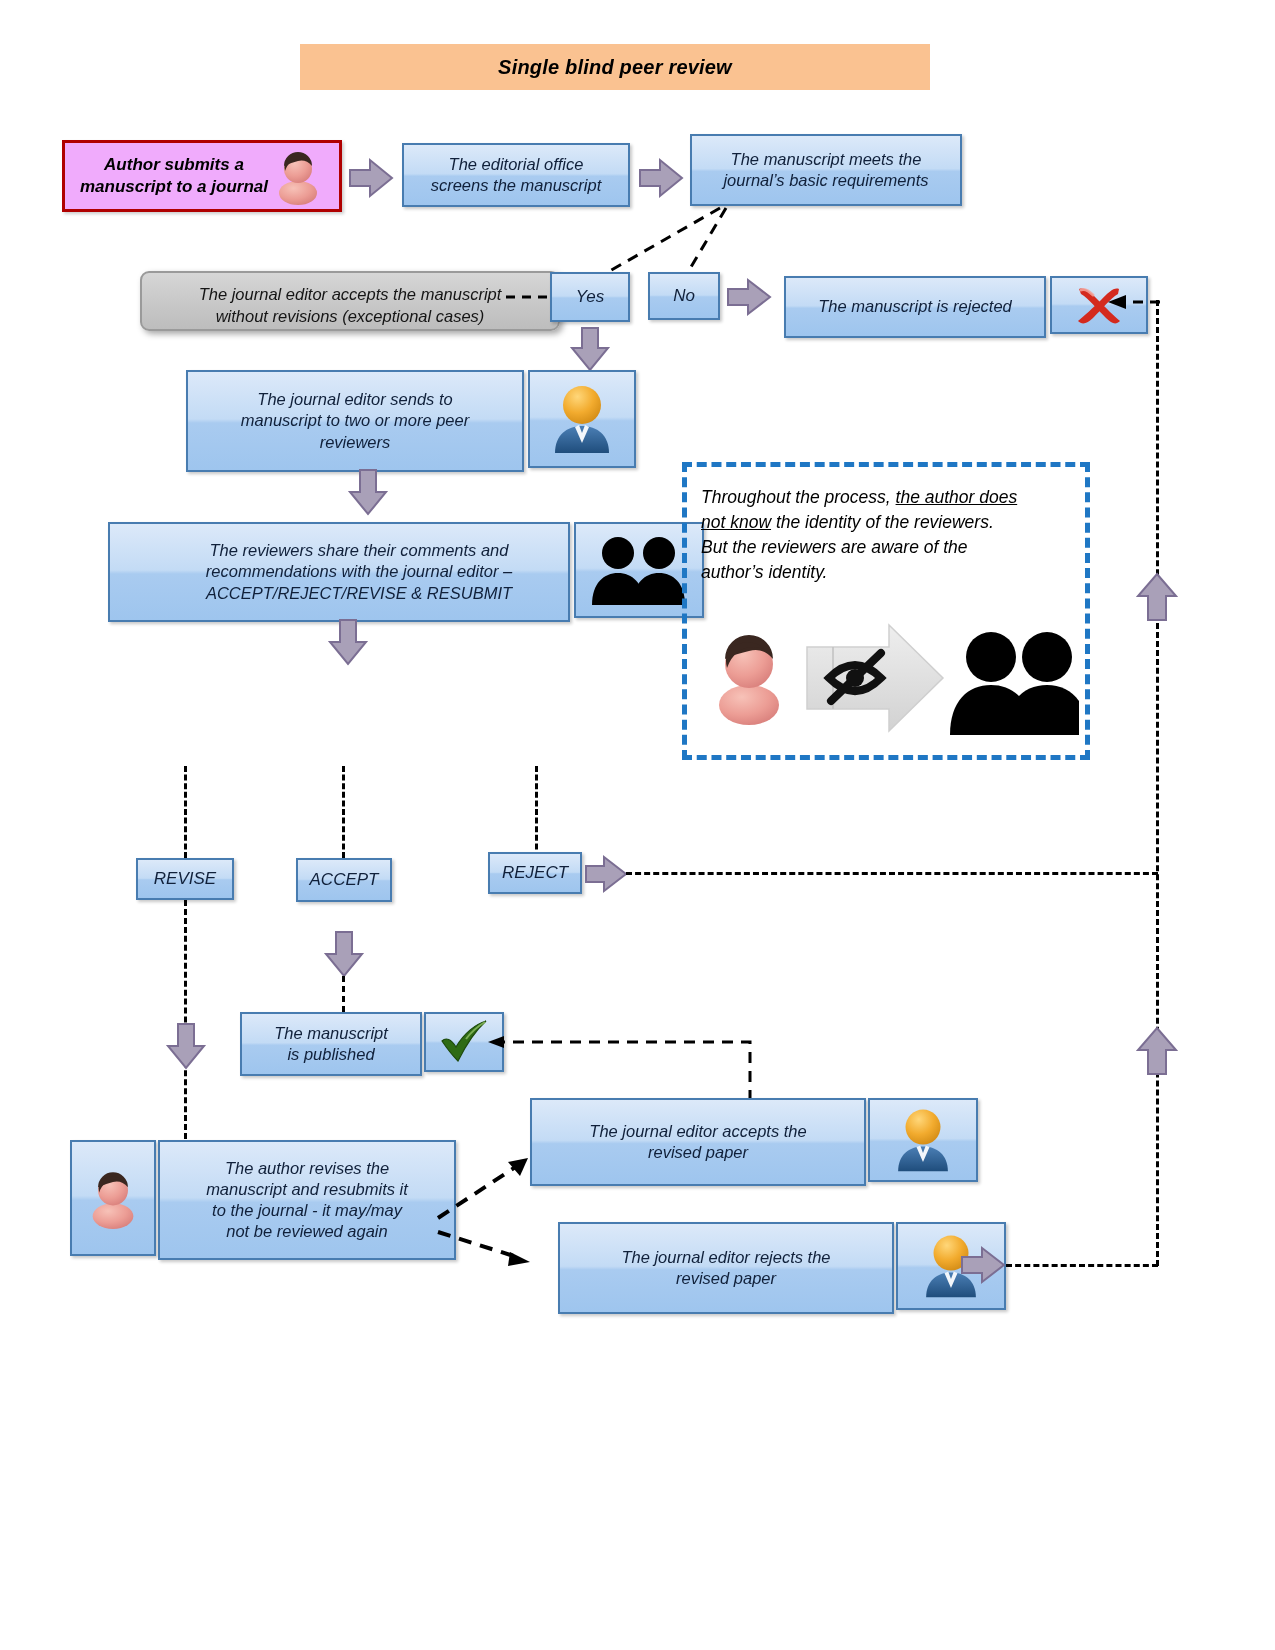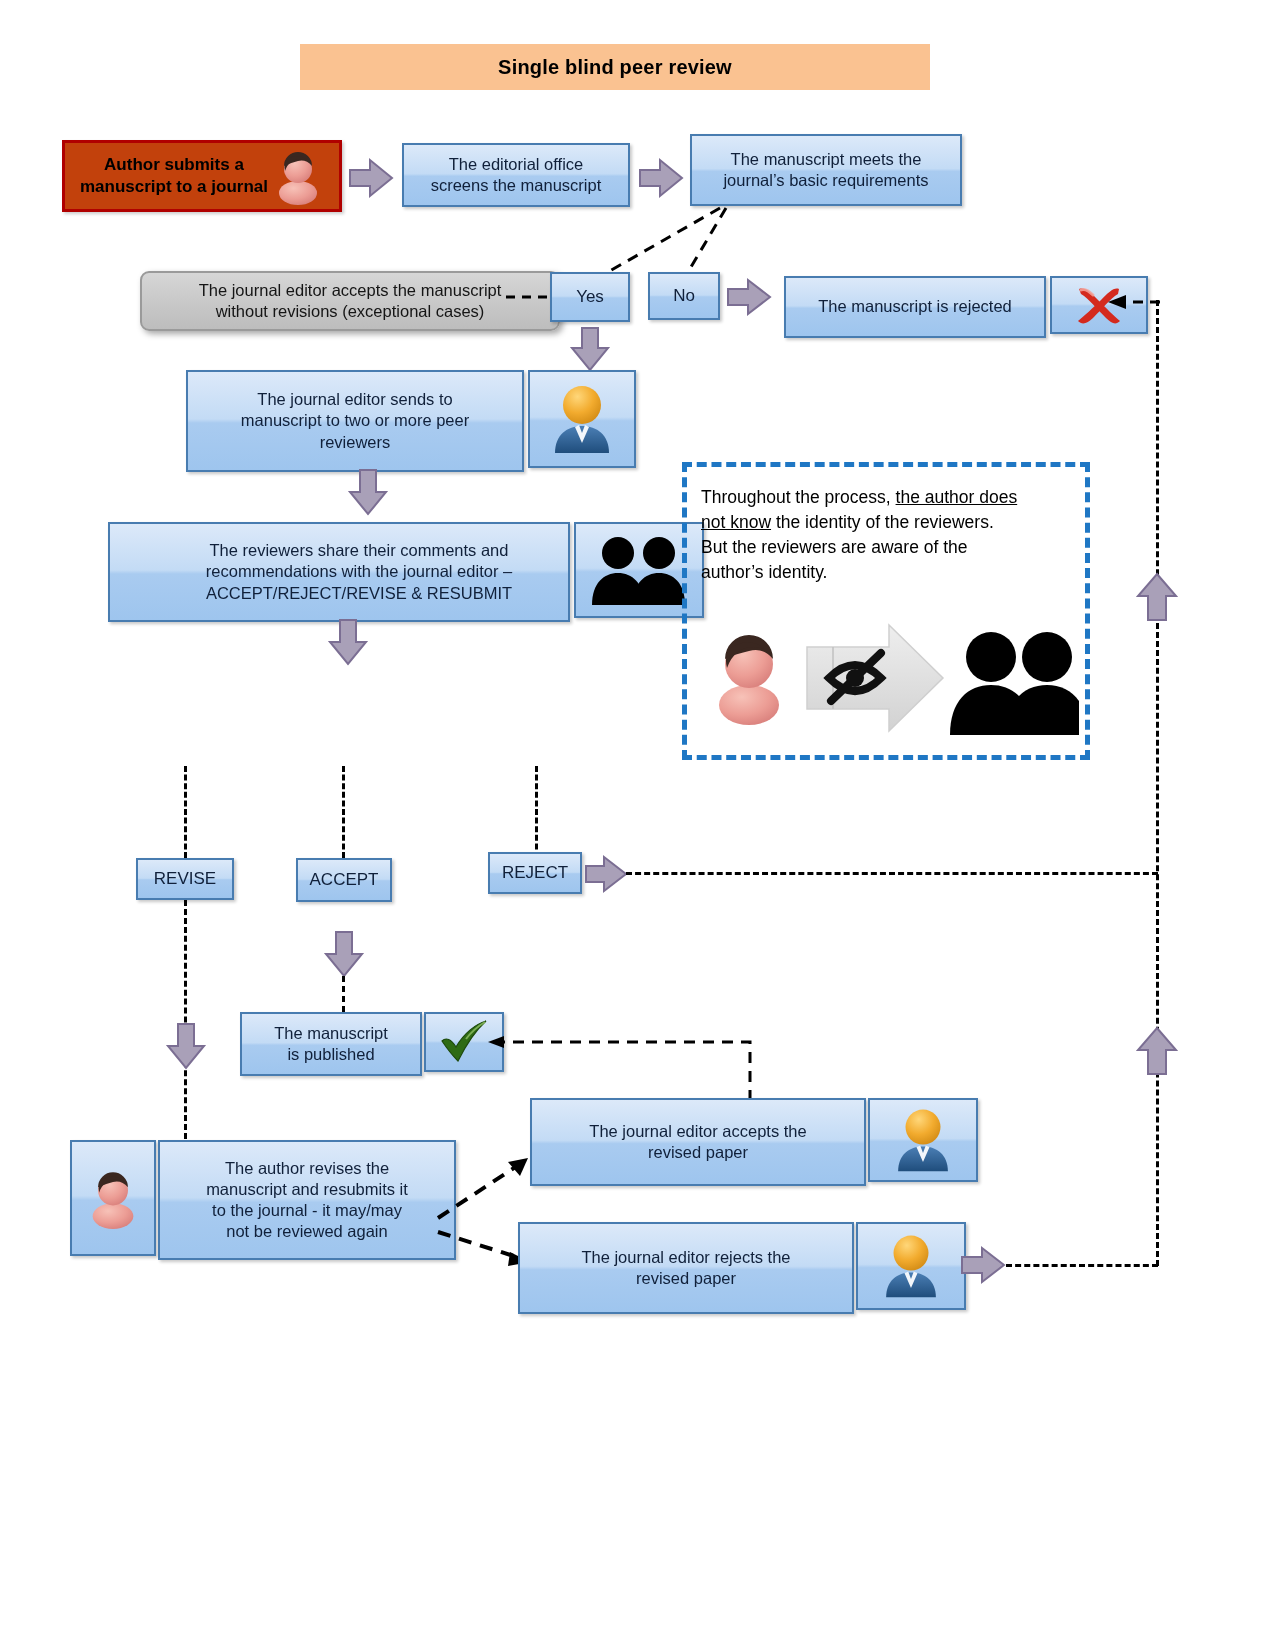--- a/index.html
+++ b/index.html
@@ -1,19 +1,19 @@
 <!DOCTYPE html>
 <html><head>
 <meta charset="utf-8">
 <style>
   html,body{margin:0;padding:0;background:#ffffff;}
   body{font-family:"Liberation Sans", sans-serif;}
   #stage{position:relative;width:1275px;height:1650px;overflow:hidden;background:#fff;}
 
-  .abs{position:absolute;box-sizing:border-box;}
+  .abs{position:absolute;box-sizing:border-box;font-style:italic;}
 
   
   .title-banner{
     background:#FAC291;
     display:flex;align-items:center;justify-content:center;
     font-weight:bold;font-size:20px;color:#000;letter-spacing:.2px;
   }
 
   
   .bluebox{
@@ -31,21 +31,21 @@
   .splitwrap > .bluebox{box-shadow:2px 2px 3px rgba(0,0,0,.22);}
   .iconcell{
     background:linear-gradient(to bottom,#dce9f9 0%,#c3dbf5 48%,#a9cbf0 52%,#9ec5ee 100%);
     border:2px solid #487cb0;
     box-shadow:2px 2px 3px rgba(0,0,0,.22);
     display:flex;align-items:center;justify-content:center;
   }
 
   
   .redbox{
-    background:#c2410c;border:3px solid #B00000;
+    background:#f0abfc;border:3px solid #B00000;
     display:flex;align-items:center;justify-content:center;gap:4px;
     font-weight:bold;font-size:17px;color:#000;text-align:center;line-height:1.3;
     box-shadow:2px 2px 3px rgba(0,0,0,.2);
   }
 
   
   .graybox{
     background:linear-gradient(to bottom,#d6d6d6 0%,#c9c9c9 50%,#bdbdbd 100%);
     border:2px solid #9a9a9a;border-radius:9px;
     box-shadow:3px 3px 6px rgba(0,0,0,.35);
@@ -109,21 +109,21 @@
   <div class="abs bluebox" style="left:690px;top:134px;width:272px;height:72px;">
     <span style="white-space:pre-line;">The manuscript meets the
 journal’s basic requirements</span>
   </div>
 
   <svg class="svgl" style="left:560px;top:206px;" width="220" height="72">
     <line x1="160" y1="2" x2="48" y2="66" stroke="#000" stroke-width="3" stroke-dasharray="11,8"></line>
     <line x1="166" y1="2" x2="128" y2="66" stroke="#000" stroke-width="3" stroke-dasharray="11,8"></line>
   </svg>
 
-  <div class="abs graybox" style="left:140px;top:271px;width:420px;height:60px;">
+  <div class="abs graybox" style="left:140px;top:271px;width:420px;height:60px;align-items:flex-end;">
     <span style="white-space:pre-line;">The journal editor accepts the manuscript
 without revisions (exceptional cases)</span>
   </div>
 
   <svg class="svgl" style="left:506px;top:293px;" width="44" height="8">
     <line x1="0" y1="4" x2="44" y2="4" stroke="#000" stroke-width="3" stroke-dasharray="9,7"></line>
   </svg>
 
   <div class="abs bluebox small" style="left:550px;top:272px;width:80px;height:50px;">
     <span>Yes</span>
@@ -335,21 +335,21 @@
     </div>
     <div class="iconcell" style="width:106px;height:80px;margin-left:2px;">
       <svg width="62" height="70" viewBox="0 0 66 76">
         <path d="M6 72 C6 54 18 45 33 45 C48 45 60 54 60 72 Z" fill="url(#suitG)"></path>
         <path d="M26 46 L33 62 L40 46 L36 44 L33 52 L30 44 Z" fill="#f2f6fb"></path>
         <circle cx="33" cy="24" r="19" fill="url(#goldG)"></circle>
       </svg>
     </div>
   </div>
 
-  <div class="abs splitwrap" style="left:518px;top:1222px;">
+  <div class="abs splitwrap" style="left:558px;top:1222px;">
     <div class="bluebox" style="width:316px;height:84px;">
       <span style="white-space:pre-line;">The journal editor rejects the
 revised paper</span>
     </div>
     <div class="iconcell" style="width:106px;height:84px;margin-left:2px;">
       <svg width="62" height="70" viewBox="0 0 66 76">
         <path d="M6 72 C6 54 18 45 33 45 C48 45 60 54 60 72 Z" fill="url(#suitG)"></path>
         <path d="M26 46 L33 62 L40 46 L36 44 L33 52 L30 44 Z" fill="#f2f6fb"></path>
         <circle cx="33" cy="24" r="19" fill="url(#goldG)"></circle>
       </svg>

